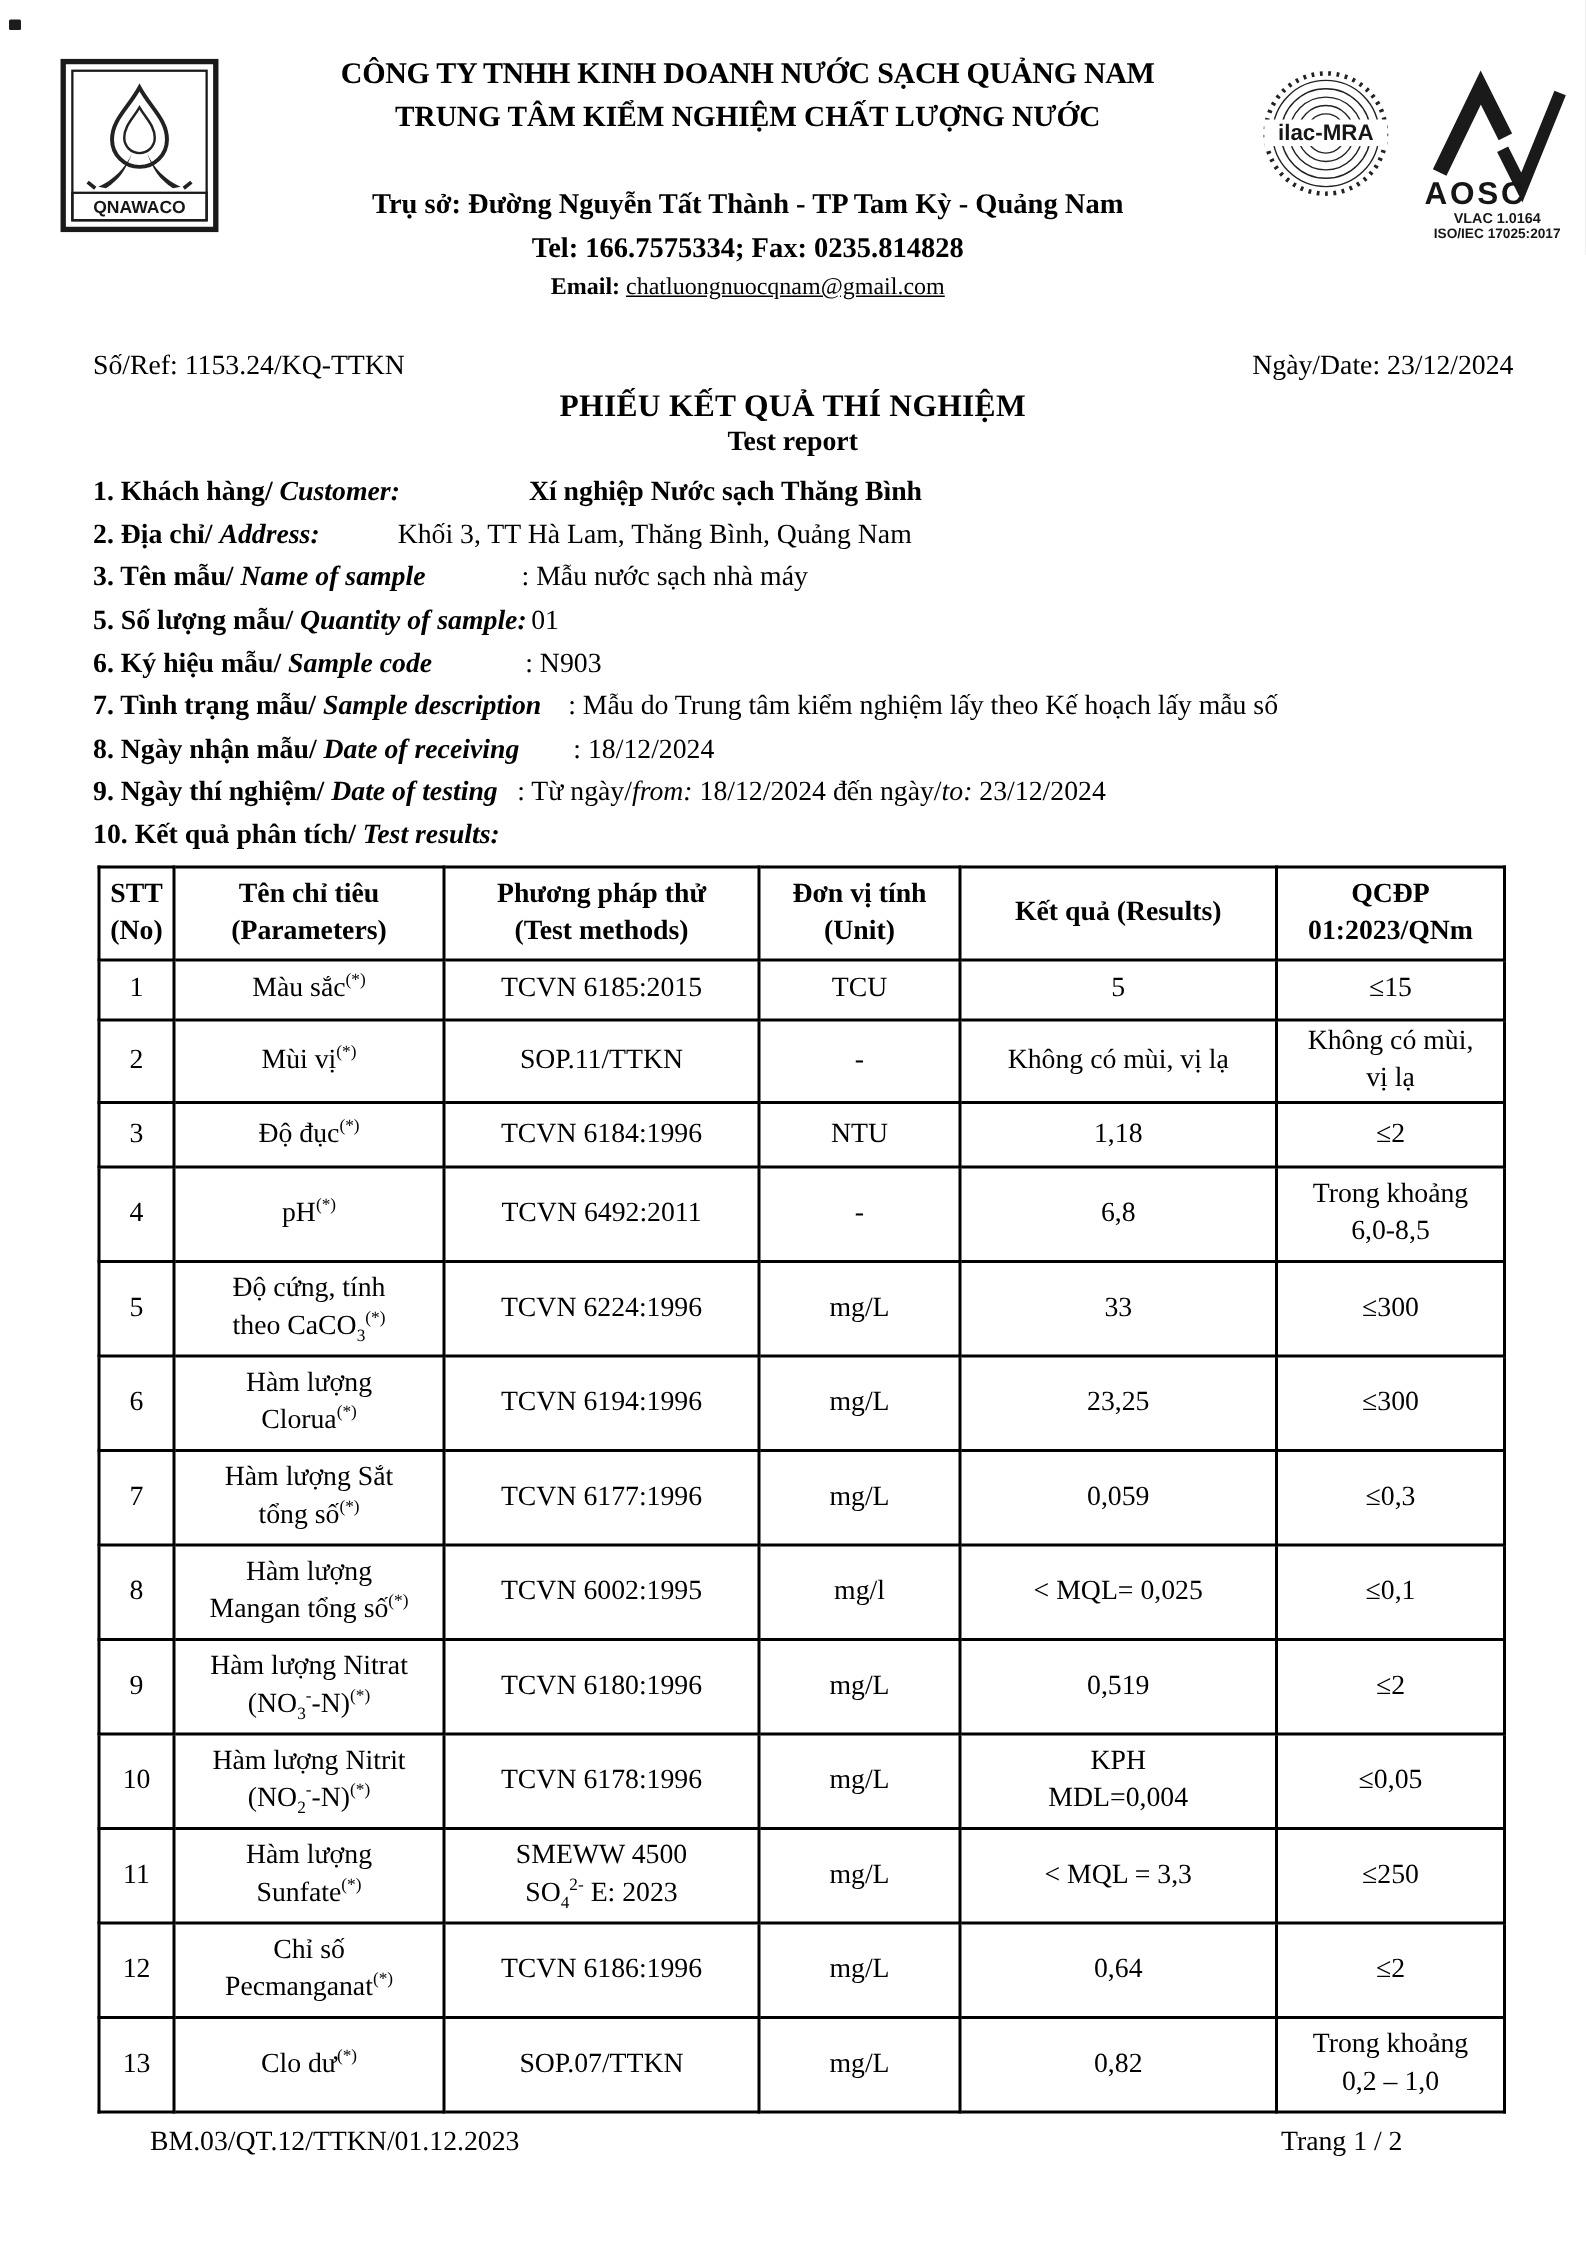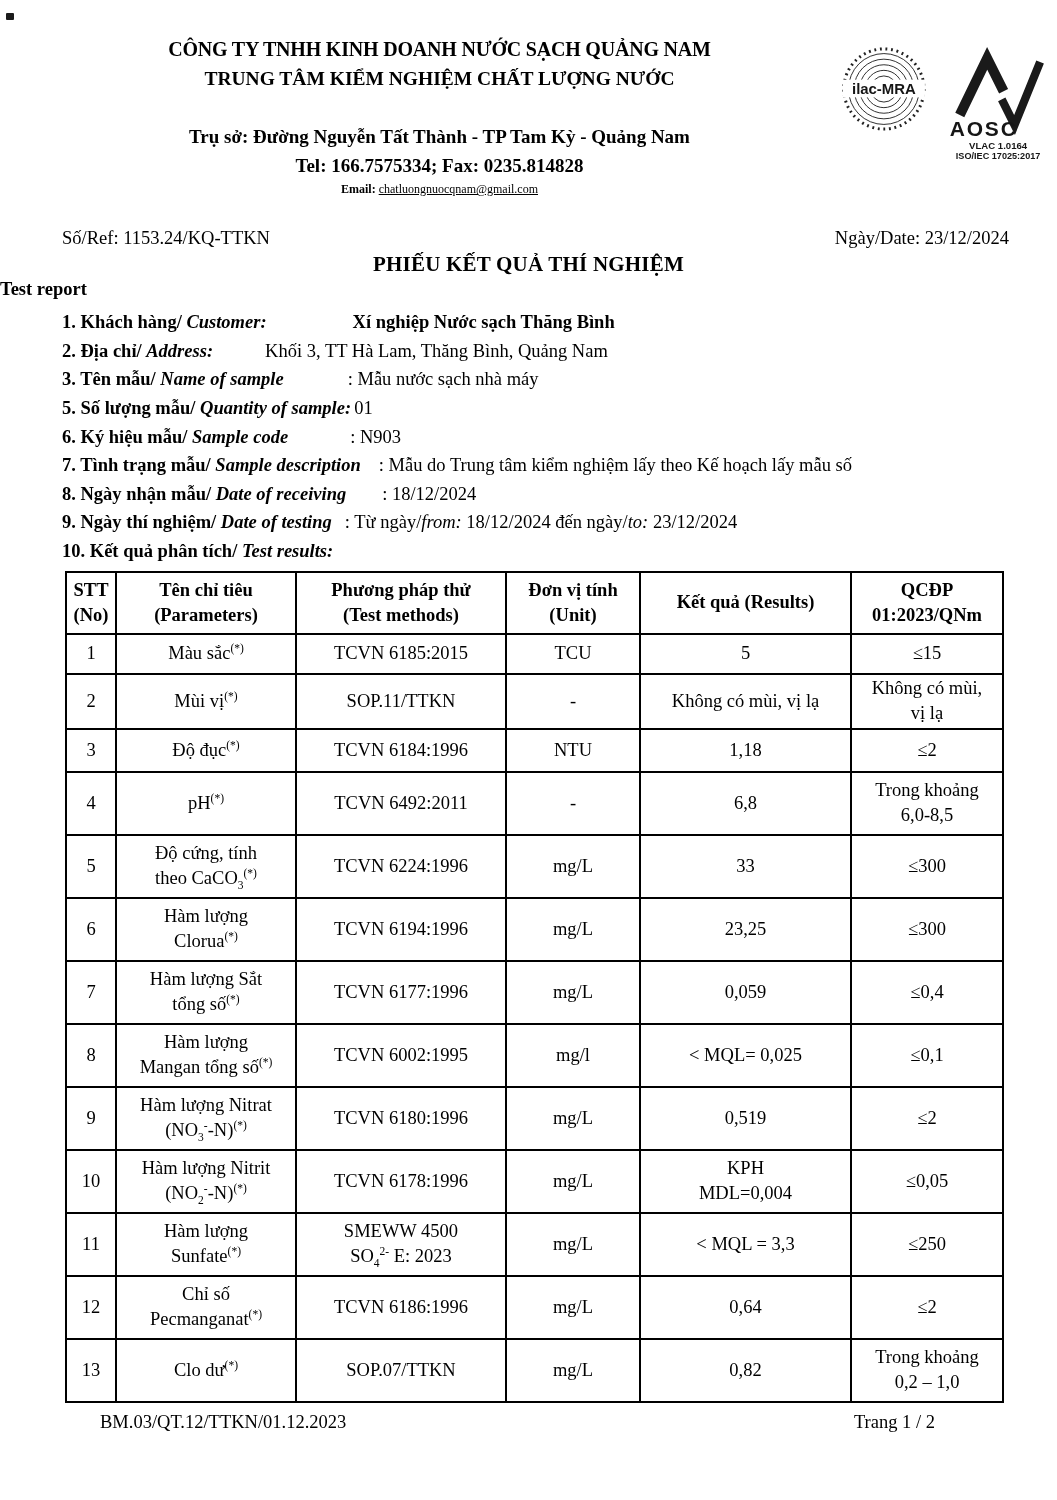--- a/index.html
+++ b/index.html
@@ -11,29 +11,29 @@
   .speck{position:absolute;left:6px;top:13px;width:8px;height:7px;background:#1c1c1c;border-radius:1px;}
 
   
   .hdr{display:flex;align-items:flex-start;padding:30px 8px 0 38px;}
   .logo-left{width:118px;flex:0 0 auto;padding-top:8px;}
   .hdr-center{flex:1 1 auto;text-align:center;padding-top:4px;line-height:1.5;}
   .h1{font-size:20px;font-weight:700;letter-spacing:-0.2px;white-space:nowrap;}
   .h2{font-size:19.5px;font-weight:700;}
   .h3{font-size:19px;font-weight:700;margin-top:30px;}
   .h4{font-size:19px;font-weight:700;}
-  .h5{font-size:12px;font-weight:700;}
+  .h5{font-size:16px;font-weight:700;}
   .email{font-weight:400;text-decoration:underline;}
   .hdr-logos{flex:0 0 auto;width:208px;display:flex;align-items:flex-start;gap:20px;padding-top:12px;}
   svg text{font-family:"Liberation Sans","DejaVu Sans",sans-serif;fill:#161616;}
 
   
   .ref-row{display:flex;justify-content:space-between;margin:30px 48px 0 62px;font-size:18.5px;}
   .title{text-align:center;font-weight:700;font-size:21px;margin-top:3px;letter-spacing:0.2px;}
-  .subtitle{text-align:left;font-weight:700;font-size:18.5px;margin-top:2px;}
+  .subtitle{text-align:center;font-weight:700;font-size:18.5px;margin-top:2px;}
 
   
   .info{margin:8px 58px 0 62px;font-size:18.5px;}
   .item{line-height:28.6px;}
   .vn{font-weight:700;}
   .en{font-weight:700;font-style:italic;}
   .sp{display:inline-block;}
   #i1 .sp{width:86px;} #i1 .val{font-weight:700;}
   #i2 .sp{width:52px;}
   #i3 .sp{width:64px;}
@@ -62,20 +62,33 @@
   
   .footer{display:flex;justify-content:space-between;margin:9px 122px 0 100px;font-size:18.5px;}
 </style>
 </head>
 <body>
 
 <div class="page">
   <div class="speck"></div>
 
   <header class="hdr">
+    <div class="logo-left">
+      <svg width="110" height="118" viewBox="0 0 106 116">
+        <rect x="3" y="3" width="100" height="110" fill="none" stroke="#1a1a1a" stroke-width="3.5"></rect>
+        <rect x="9" y="9" width="88" height="98" fill="none" stroke="#1a1a1a" stroke-width="1.5"></rect>
+        <path d="M53 20 C60 33 71 41 71 54 A18 18 0 1 1 35 54 C35 41 46 33 53 20 Z" fill="none" stroke="#222" stroke-width="2.6"></path>
+        <path d="M53 33 C57 40 63 45 63 53 A10 10 0 1 1 43 53 C43 45 49 40 53 33 Z" fill="none" stroke="#222" stroke-width="1.6"></path>
+        <path d="M26 85 C35 81 44 73 48 63 C44 74 40 80 31 86 Z" fill="#222"></path>
+        <path d="M80 85 C71 81 62 73 58 63 C62 74 66 80 75 86 Z" fill="#222"></path>
+        <path d="M24 86 l-5 -4 M82 86 l5 -4" stroke="#222" stroke-width="2.4"></path>
+        <rect x="9" y="89" width="88" height="18" fill="none" stroke="#1a1a1a" stroke-width="1.5"></rect>
+        <text x="53" y="102.5" text-anchor="middle" font-size="11.5" font-weight="bold">QNAWACO</text>
+      </svg>
+    </div>
 
     <div class="hdr-center">
       <div class="h1">CÔNG TY TNHH KINH DOANH NƯỚC SẠCH QUẢNG NAM</div>
       <div class="h2">TRUNG TÂM KIỂM NGHIỆM CHẤT LƯỢNG NƯỚC</div>
       <div class="h3">Trụ sở: Đường Nguyễn Tất Thành - TP Tam Kỳ -  Quảng Nam</div>
       <div class="h4">Tel: 166.7575334; Fax: 0235.814828</div>
       <div class="h5"><span>Email: </span><span class="email">chatluongnuocqnam@gmail.com</span></div>
     </div>
 
     <div class="hdr-logos">
@@ -197,21 +210,21 @@
           <td>mg/L</td>
           <td>23,25</td>
           <td>≤300</td>
         </tr>
         <tr>
           <td>7</td>
           <td>Hàm lượng Sắt<br>tổng số<sup>(*)</sup></td>
           <td>TCVN 6177:1996</td>
           <td>mg/L</td>
           <td>0,059</td>
-          <td>≤0,4</td>
+          <td>≤0,3</td>
         </tr>
         <tr>
           <td>8</td>
           <td>Hàm lượng<br>Mangan tổng số<sup>(*)</sup></td>
           <td>TCVN 6002:1995</td>
           <td>mg/l</td>
           <td>&lt; MQL= 0,025</td>
           <td>≤0,1</td>
         </tr>
         <tr>

